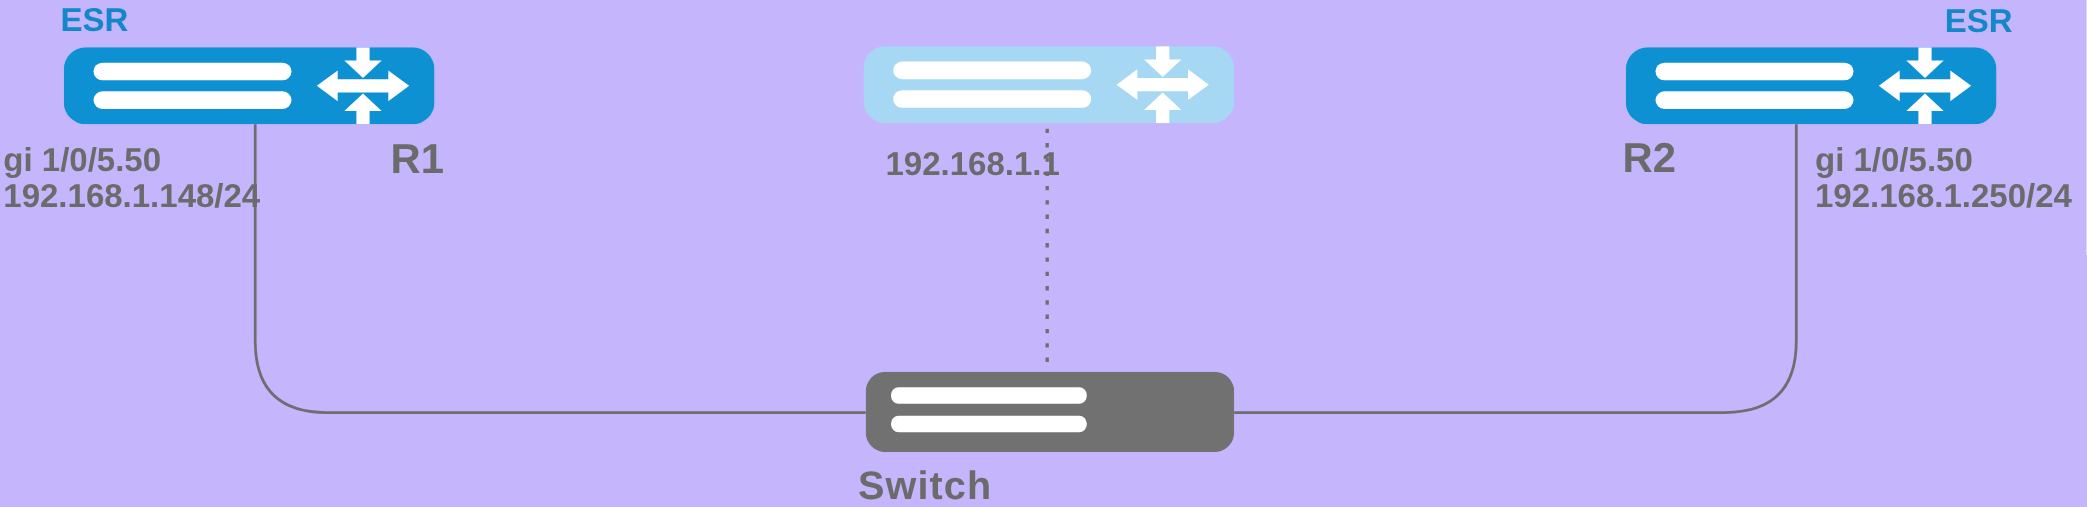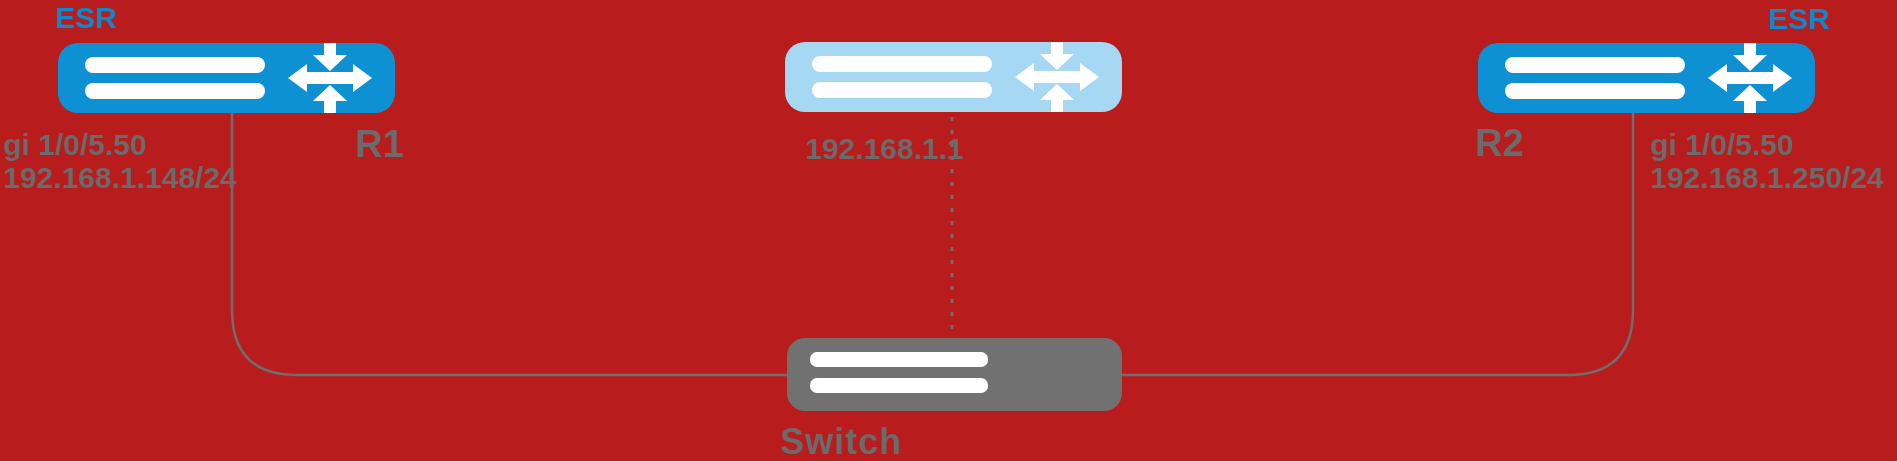--- a/index.html
+++ b/index.html
@@ -1,20 +1,20 @@
 <!DOCTYPE html>
 <html><head>
 <meta charset="utf-8">
 <style>
   html,body{margin:0;padding:0;background:#ffffff;}
   .canvas{
     position:relative;
     width:1897px;
     height:461px;
-    background:#b91c1c;
+    background:#c4b5fd;
     overflow:hidden;
     font-family:"Liberation Sans",sans-serif;
   }
   svg{display:block;width:100%;height:100%;}
   text{
     font-family:"Liberation Sans",sans-serif;
     font-weight:700;
   }
   .fs-esr{font-size:30px;}
   .fs-name{font-size:38px;}

